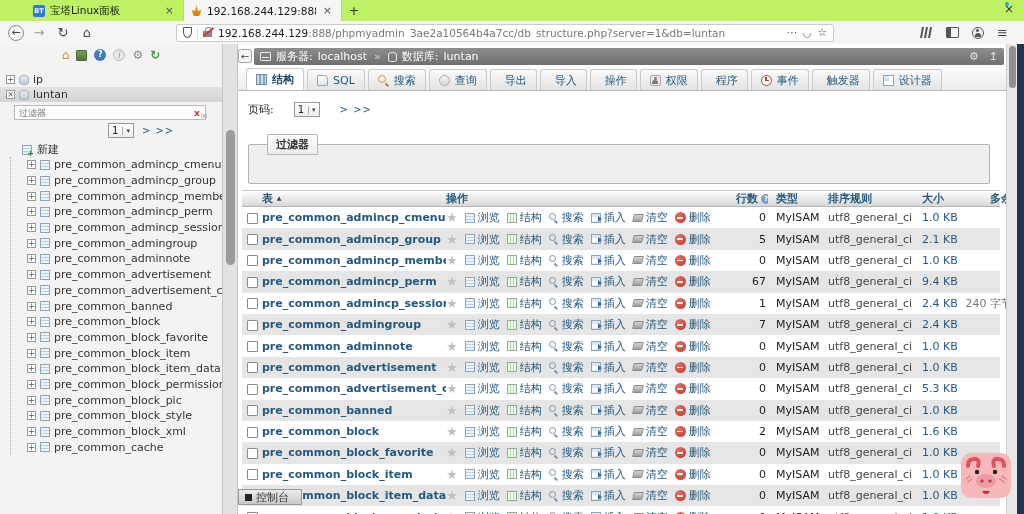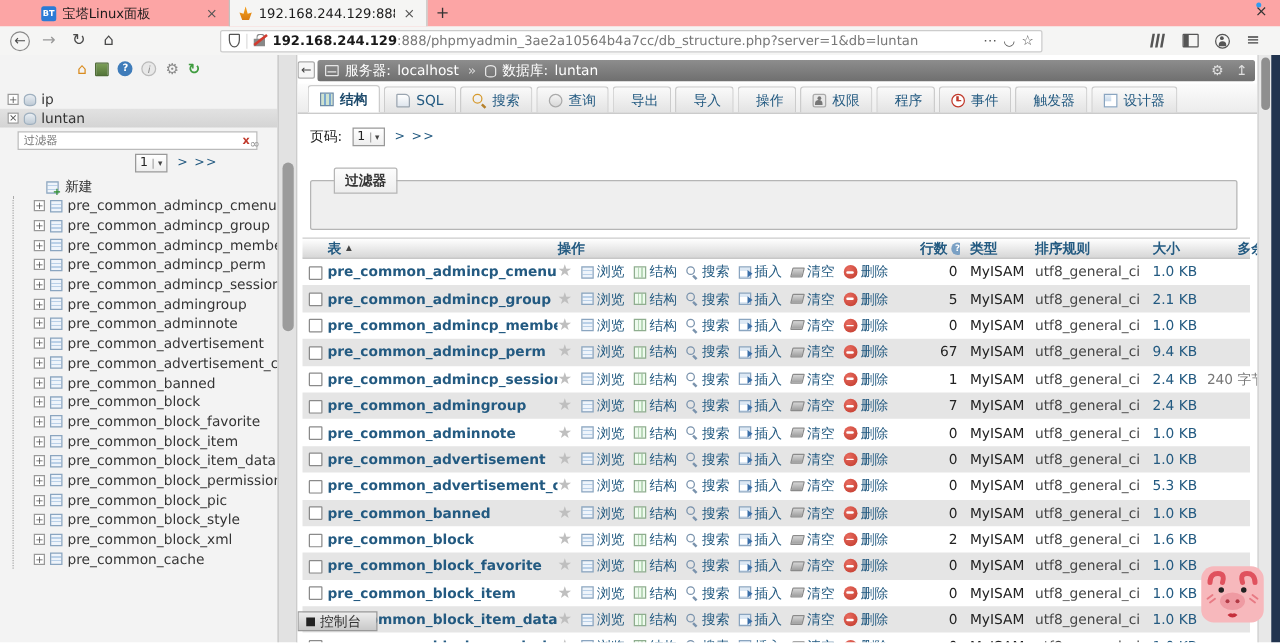--- a/index.html
+++ b/index.html
@@ -1,21 +1,21 @@
 <!DOCTYPE html>
 <html><head>
 <meta charset="utf-8">
 <style>
   * { box-sizing: border-box; margin: 0; padding: 0; }
   html,body { width:1024px; height:514px; overflow:hidden; }
   body { font-family:"DejaVu Sans","Liberation Sans",sans-serif; font-size:11px; background:#fff; position:relative; color:#222; }
   #screen { position:absolute; inset:0; }
 
   
-  #chrome { position:absolute; left:0; top:0; width:1024px; height:44px; background:#fca5a5; border-bottom:6px solid #6d28d9; }
+  #chrome { position:absolute; left:0; top:0; width:1024px; height:44px; background:#bef264; border-bottom:6px solid #6d28d9; }
   .tabstrip { position:relative; height:21px; display:flex; align-items:stretch; padding-left:26px; }
   .btab { display:flex; align-items:center; gap:5px; width:158px; padding:0 7px; font-size:10.5px; color:#1a1a1a; border-right:1px solid #c2c2c0; }
   .btab.active { background:#f5f5f4; border-right:1px solid #c2c2c0; }
   .btab-title { flex:1; white-space:nowrap; overflow:hidden; }
   .btab-close { color:#555; font-size:11px; padding:0 2px; cursor:default; }
   .bt-ico { width:12px; height:12px; background:#2b7bd6; color:#fff; border-radius:2px; font-size:6.5px; font-weight:bold; display:flex; align-items:center; justify-content:center; flex:none; }
   .pma-ico { width:11px; height:11px; flex:none; background:linear-gradient(#f6a21e,#d97c11); clip-path:polygon(25% 100%,5% 45%,35% 55%,50% 0,65% 55%,95% 45%,75% 100%); }
   .newtab { width:24px; display:flex; align-items:center; justify-content:center; color:#333; font-size:13px; }
   .winclose { position:absolute; right:6px; top:1px; color:#333; font-size:12px; padding:1px 4px; }
 
@@ -24,21 +24,21 @@
   .navbtn.back { border:1px solid #8a8a8a; border-radius:50%; width:16px; height:16px; font-size:11px; line-height:14px; }
   .navbtn.fwd { color:#9a9a9a; }
   .urlbar { margin-left:74px; width:658px; height:18px; background:#fff; border:1px solid #ccc; border-radius:2px; display:flex; align-items:center; padding:0 6px; gap:5px; }
   .shield-ico { width:9px; height:11px; border:1.4px solid #555; border-radius:1px 1px 50% 50%/1px 1px 55% 55%; flex:none; }
   .url-div { width:1px; height:12px; background:#ddd; }
   .lock-ico { position:relative; width:10px; height:11px; flex:none; }
   .lock-ico::before { content:""; position:absolute; left:2px; top:0; width:5px; height:5px; border:1.4px solid #888; border-bottom:none; border-radius:3px 3px 0 0; }
   .lock-ico::after { content:""; position:absolute; left:0; top:4px; width:9px; height:6px; background:#888; }
   .lock-slash { position:absolute; left:-1px; top:4px; width:13px; height:2px; background:#d23b2f; transform:rotate(-38deg); z-index:2; }
   .url-text { flex:1; white-space:nowrap; overflow:hidden; font-size:10.5px; color:#777; }
-  .url-host { color:#1a1a1a; font-weight:bold; }
+  .url-host { color:#1a1a1a; font-weight:normal; }
   .url-ic { color:#555; font-size:11px; flex:none; }
   .nav-right { margin-left:auto; display:flex; align-items:center; gap:13px; padding-right:8px; }
   .lib-ico { display:inline-block; width:12px; height:11px; background:
       linear-gradient(#555,#555) 0 0/2px 11px no-repeat,
       linear-gradient(#555,#555) 4px 0/2px 11px no-repeat,
       linear-gradient(#555,#555) 8px 0/2px 11px no-repeat;
       transform:skewX(-10deg); }
   .panel-ico { width:13px; height:11px; border:1.4px solid #555; border-radius:1px; background:linear-gradient(#555,#555) 0 0/4px 11px no-repeat; }
   .acct-ico { position:relative; width:12px; height:12px; border:1.4px solid #555; border-radius:50%; }
   .acct-ico::before { content:""; position:absolute; left:3px; top:1.5px; width:3px; height:3px; border-radius:50%; background:#555; }
@@ -64,21 +64,21 @@
   .tree-row.selected { background:linear-gradient(#e2e2e2,#d4d4d4); }
   .expander { width:9px; height:9px; border:1px solid #999; background:#fff; color:#555; font-size:8px; line-height:7px; text-align:center; flex:none; }
   .db-ico { width:10px; height:10px; flex:none; background:linear-gradient(#e9eef3,#bfcbd6); border:1px solid #9fb0bf; border-radius:50% 50% 45% 45%/35% 35% 30% 30%; }
   .sb-filter { display:flex; align-items:center; margin:3px 4px 2px 14px; }
   .sb-filter input { width:192px; height:15px; border:1px solid #bbb; font-size:9px; padding:0 14px 0 4px; color:#444; font-family:inherit; }
   .sb-filter .fclear { margin-left:-12px; color:#c0392b; font-size:9px; font-weight:bold; }
   .sb-pager { display:flex; align-items:center; gap:8px; padding-left:108px; margin:3px 0 4px; }
   .mini-select { border:1px solid #999; background:linear-gradient(#fff,#eee); padding:0 3px; height:15px; display:inline-flex; align-items:center; gap:4px; font-size:10px; }
   .mini-select .car { font-size:7px; color:#444; border-left:1px solid #aaa; padding-left:3px; }
   .pglinks { color:#235a81; letter-spacing:1px; font-size:10px; }
-  .nav-new { display:flex; align-items:center; gap:5px; height:15px; padding-left:37px; color:#333; }
+  .nav-new { display:flex; align-items:center; gap:5px; height:15px; padding-left:22px; color:#333; }
   .ic-grid { width:10px; height:10px; flex:none; border:1px solid #8aa5c0; background:repeating-linear-gradient(0deg,#eef4fb 0 2px,#b9d0e8 2px 3px); }
   .ic-new { position:relative; }
   .ic-new::after { content:"+"; position:absolute; right:-3px; bottom:-4px; color:#2f8f2f; font-size:8px; font-weight:bold; }
   .nav-tables .tree-item { display:flex; align-items:center; gap:4px; height:15.7px; padding-left:16px; color:#333; white-space:nowrap; }
   .nav-tables { border-left:1px dotted #aaa; margin-left:10px; }
 
   
   #sb-scroll { position:absolute; left:222px; top:44px; width:16px; bottom:0; background:#e2e2e2; border-left:1px solid #c5c5c5; border-right:1px solid #c5c5c5; }
   #sb-thumb { position:absolute; left:3px; top:86px; width:9px; height:135px; background:#9b9b9b; border-radius:5px; }
 
@@ -107,21 +107,21 @@
   .ic-priv { position:relative; border-radius:2px; background:#e8e8e8; border:1px solid #aaa; }
   .ic-priv::before { content:""; position:absolute; left:3px; top:1px; width:3px; height:3px; border-radius:50%; background:#777; }
   .ic-priv::after { content:""; position:absolute; left:1.5px; top:4.5px; width:6px; height:4px; border-radius:3px 3px 0 0; background:#777; }
   .ic-proc { color:#8a8a8a; font-size:11px; line-height:11px; width:auto; }
   .ic-event { position:relative; border:1.6px solid #c0392b; border-radius:50%; background:#fff; }
   .ic-event::before { content:""; position:absolute; left:3.6px; top:1.5px; width:1.4px; height:3.5px; background:#c0392b; }
   .ic-event::after { content:""; position:absolute; left:4px; top:4px; width:3px; height:1.4px; background:#c0392b; }
   .ic-trigger { color:#999; font-size:10px; line-height:11px; width:auto; }
   .ic-designer { border:1px solid #8aa5c0; background:linear-gradient(#e8f0f8,#c6d8ea) 0 0/5px 5px no-repeat,#fff; }
 
-  .page-row { position:absolute; left:10px; top:58px; display:flex; align-items:center; gap:8px;text-align:center; }
+  .page-row { position:absolute; left:10px; top:58px; display:flex; align-items:center; gap:20px;text-align:center; }
   .filter-fs { position:absolute; left:10px; right:16px; top:100px; height:40px; background:#efefef; border:1px solid #b5b5b5; border-radius:2px; }
   .fs-legend { position:absolute; left:18px; top:-11px; background:linear-gradient(#fdfdfd,#ededed); border:1px solid #b5b5b5; padding:2px 8px; font-weight:bold; color:#333; border-radius:2px 2px 0 0; }
   .fs-body { display:flex; align-items:center; gap:6px; padding:16px 0 0 14px; }
   .fs-body input { width:172px; height:17px; border:1px solid #aaa; font-family:inherit; }
 
   .dbtable { position:absolute; left:4px; right:6px; top:146px; }
   .thead, .trow { display:flex; align-items:center; }
   .thead { height:17px; background:linear-gradient(#ffffff,#d7d7d7); border-top:1px solid #ccc; border-bottom:1px solid #b5b5b5; font-weight:bold; color:#235a81; }
   .trow { height:21.4px; }
   .trow.alt { background:#e5e5e5; }

